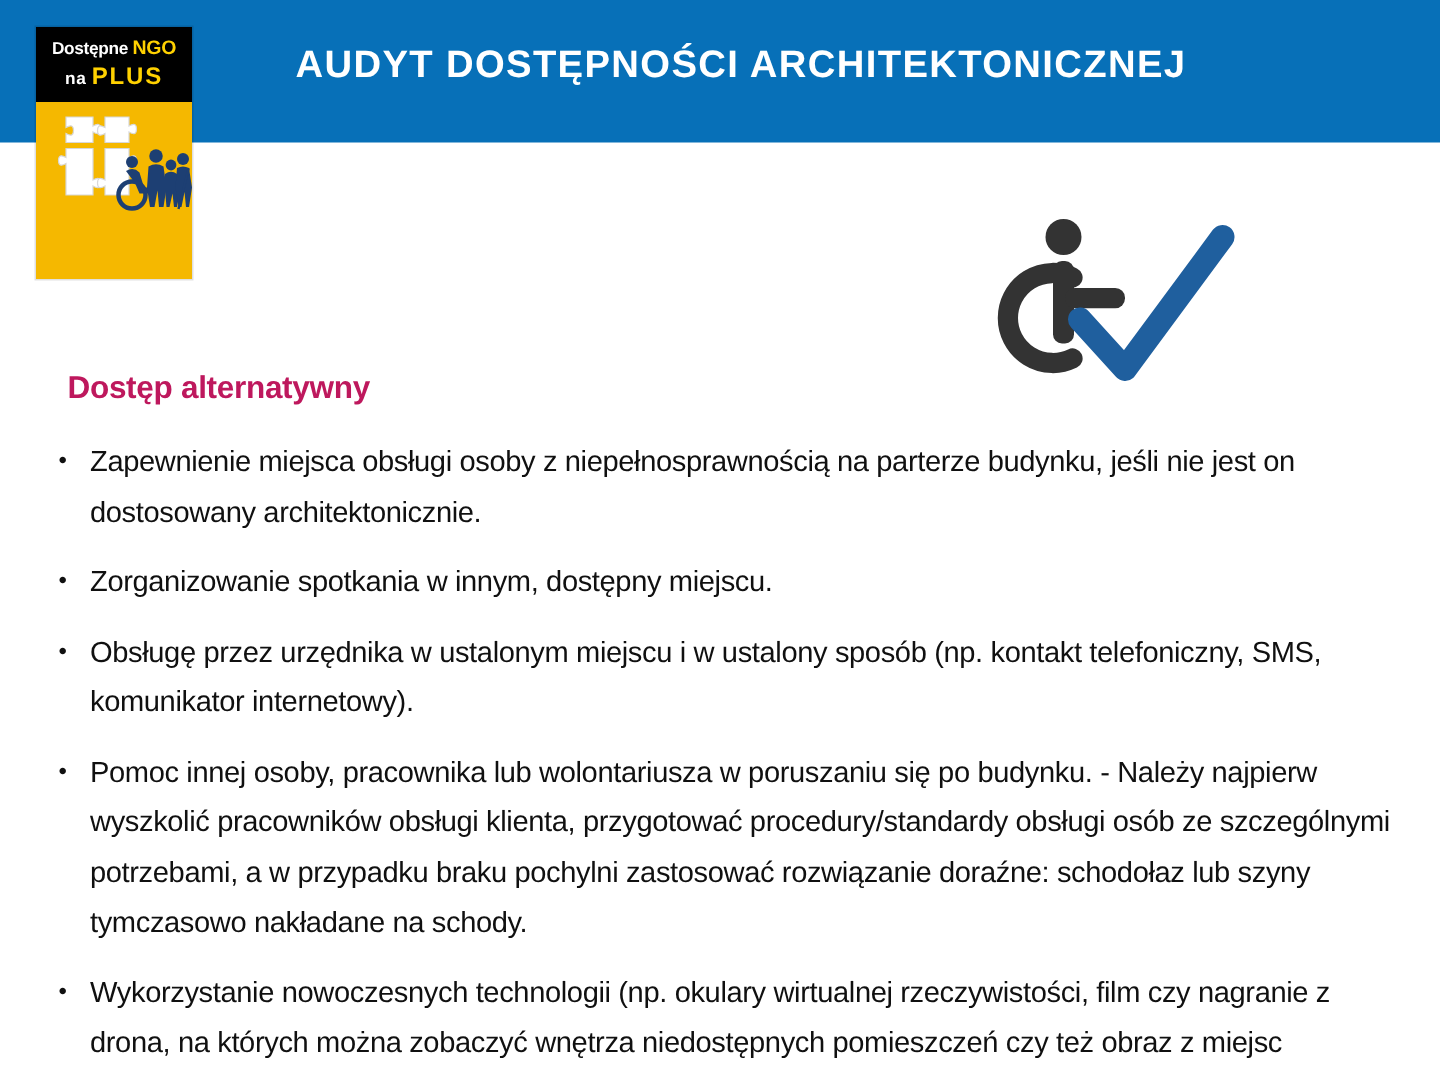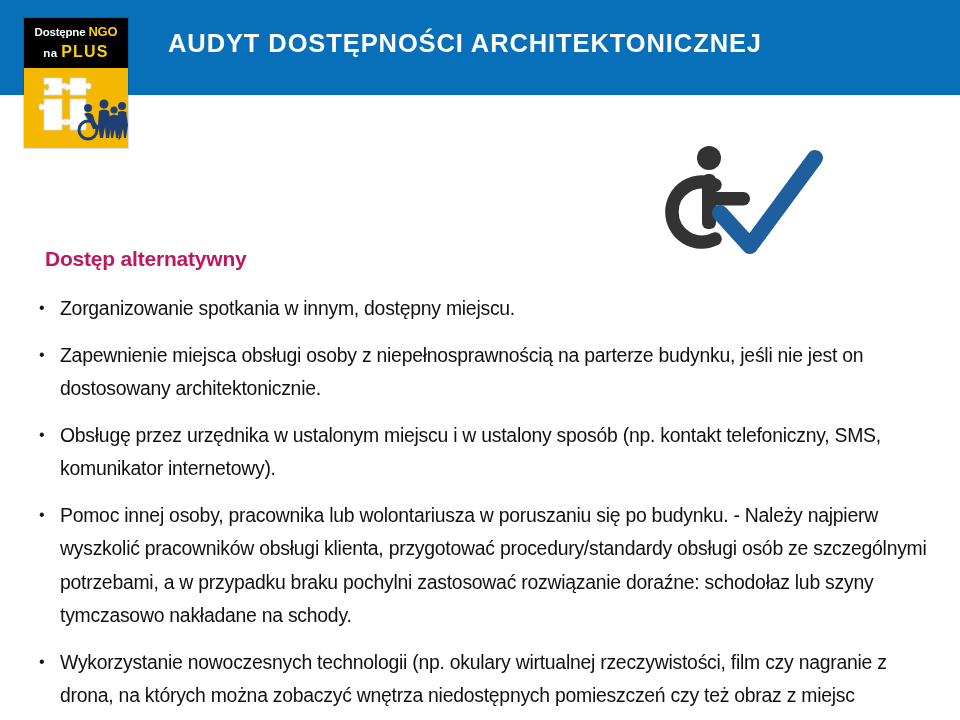--- a/index.html
+++ b/index.html
@@ -24,39 +24,39 @@
     position: absolute;
     left: 0;
     top: 0;
     width: 960px;
     height: 95px;
     background: #0770b8;
   }
 
   .header-title {
     position: absolute;
-    left: 168px;
+    left: 197px;
     top: 27px;
     width: 700px;
     color: #ffffff;
     font-family: "Liberation Sans", sans-serif;
     font-weight: bold;
     font-size: 25.5px;
     letter-spacing: 0.9px;
     line-height: 32px;
     white-space: nowrap;
   }
 
   
   .logo {
     position: absolute;
     left: 24px;
     top: 18px;
     width: 104px;
-    height: 130px;
+    height: 168px;
     background: #f5b800;
     overflow: hidden;
     box-shadow: 0 0 0 1px rgba(0,0,0,0.12);
   }
 
   .logo-top {
     position: absolute;
     left: 0;
     top: 0;
     width: 104px;
@@ -203,20 +203,20 @@
     <rect x="44" y="38" width="14" height="55" rx="6" fill="#333333"></rect>
 
     <rect x="52" y="56" width="40" height="13.5" rx="6.5" fill="#333333"></rect>
 
     <path d="M62 77 L92 110 L157 22" fill="none" stroke="#1f5f9e" stroke-width="16" stroke-linecap="round" stroke-linejoin="round"></path>
   </svg>
 
   <div class="section-heading">Dostęp alternatywny</div>
 
   <ul class="bullet-list">
+    <li class="bullet-item">Zapewnienie miejsca obsługi osoby z niepełnosprawnością na parterze budynku, jeśli nie jest on dostosowany architektonicznie.</li>
     <li class="bullet-item">Zorganizowanie spotkania w innym, dostępny miejscu.</li>
-    <li class="bullet-item">Zapewnienie miejsca obsługi osoby z niepełnosprawnością na parterze budynku, jeśli nie jest on dostosowany architektonicznie.</li>
     <li class="bullet-item">Obsługę przez urzędnika w ustalonym miejscu i w ustalony sposób (np. kontakt telefoniczny, SMS, komunikator internetowy).</li>
     <li class="bullet-item">Pomoc innej osoby, pracownika lub wolontariusza w poruszaniu się po budynku. - Należy najpierw wyszkolić pracowników obsługi klienta, przygotować procedury/standardy obsługi osób ze szczególnymi potrzebami, a w przypadku braku pochylni zastosować rozwiązanie doraźne: schodołaz lub szyny tymczasowo nakładane na schody.</li>
     <li class="bullet-item">Wykorzystanie nowoczesnych technologii (np. okulary wirtualnej rzeczywistości, film czy nagranie z drona, na których można zobaczyć wnętrza niedostępnych pomieszczeń czy też obraz z miejsc niedostępnych architektonicznie).</li>
   </ul>
 
 </div>
 
 </body></html>

